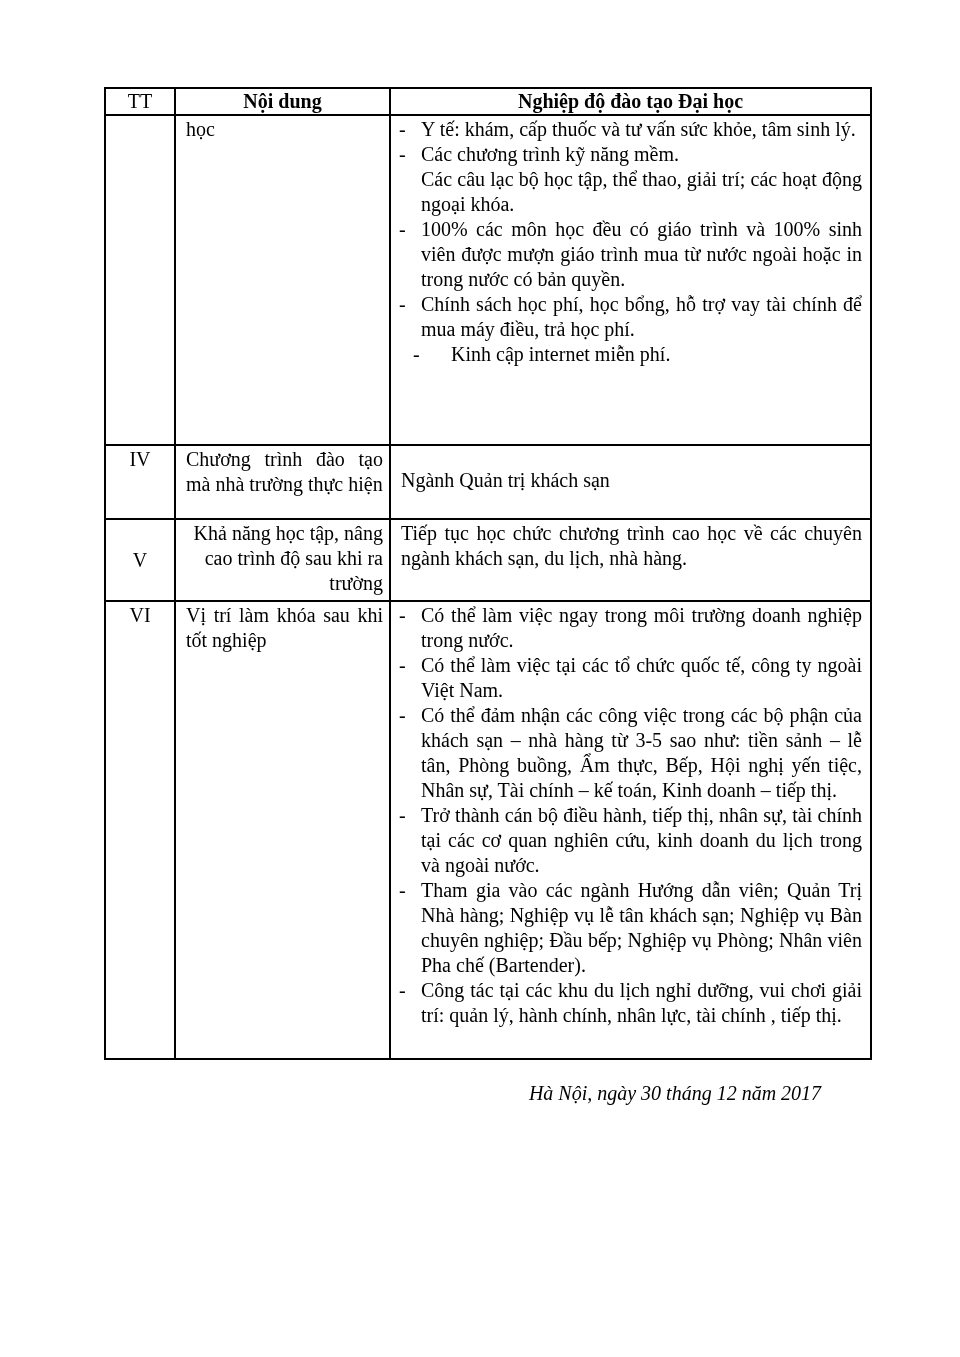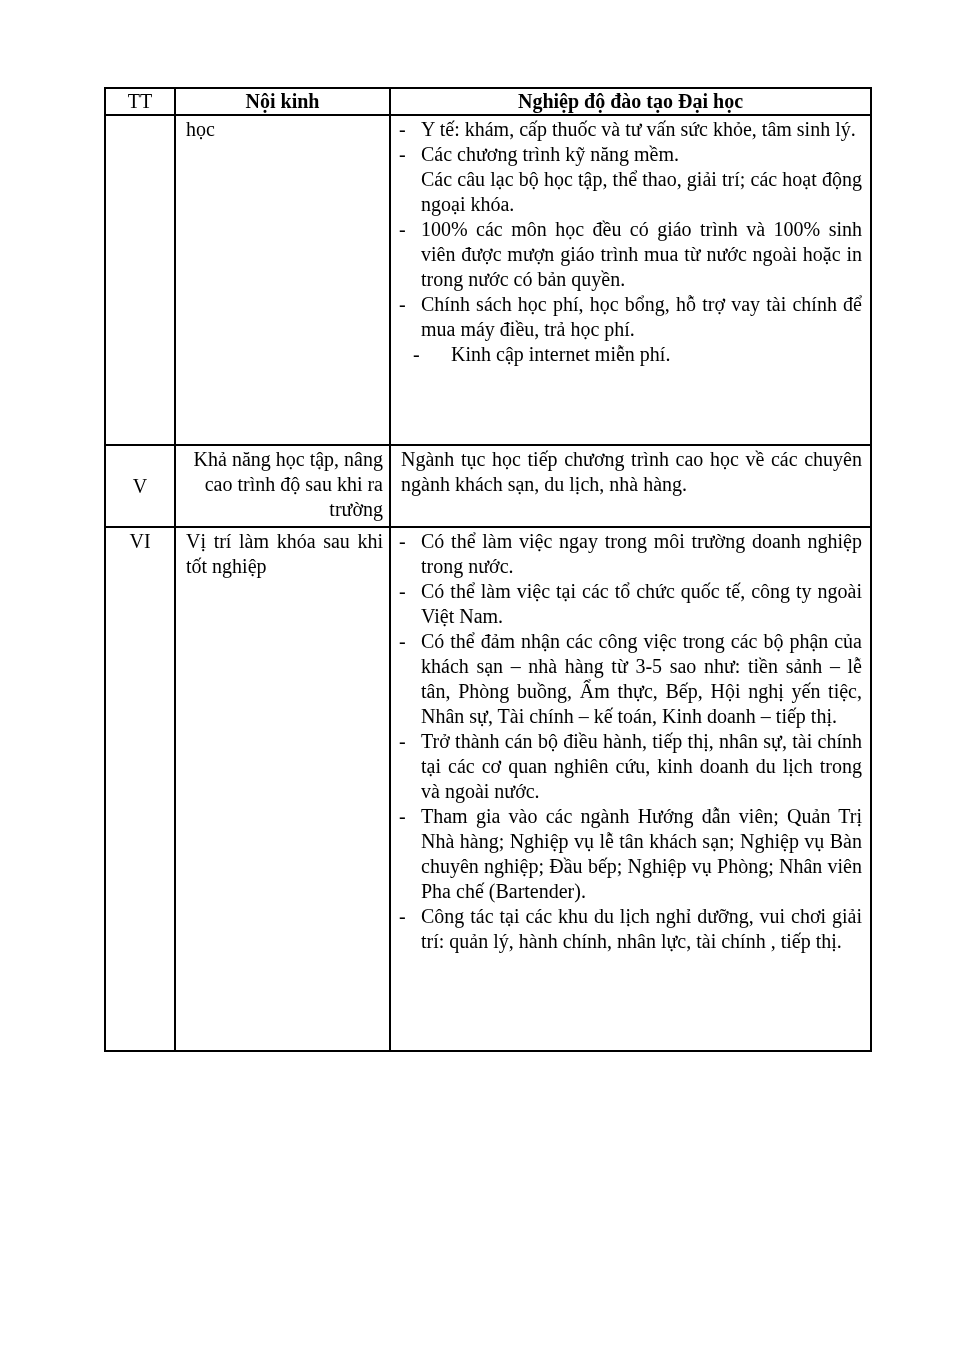--- a/index.html
+++ b/index.html
@@ -50,21 +50,21 @@
   }
   .detail-cell {
     padding: 1px 8px 4px 0;
   }
   .plain-text { padding-left: 10px; }
 
   
   tr.row-cont > td { height: 330px; }
   tr.row-IV  > td { height: 74px; }
   tr.row-V   > td { height: 73px; }
-  tr.row-VI  > td { height: 524px; }
+  tr.row-VI  > td { height: 458px; }
   tr.row-V  .tt-cell { vertical-align: middle; padding-top: 0; }
   tr.row-IV .detail-cell { vertical-align: middle; }
   tr.row-IV .plain-text { text-align: left; }
   tr.row-V  .plain-text { text-align: justify; }
   tr.row-V  .topic-cell { text-align: right; }
 
   .bullet-item {
     position: relative;
     padding-left: 30px;
     text-align: justify;
@@ -92,53 +92,61 @@
 
   <table class="doc-table">
     <colgroup>
         <col class="c1">
         <col class="c2">
         <col class="c3">
       </colgroup>
     <thead>
       <tr>
         <th class="tt-header">TT</th>
-        <th>Nội kinh</th>
+        <th>Nội dung</th>
         <th>Nghiệp độ đào tạo Đại học</th>
       </tr>
     </thead>
     <tbody>
         <tr class="row-cont">
           <td class="tt-cell"></td>
           <td class="topic-cell">học</td>
           <td class="detail-cell">
             <div class="bullet-item"><span class="dash">-</span><span class="bullet-text">Y tế: khám, cấp thuốc và tư vấn sức khỏe, tâm sinh lý.</span></div>
             <div class="bullet-item"><span class="dash">-</span><span class="bullet-text">Các chương trình kỹ năng mềm.</span></div>
             <div class="bullet-item"><span class="dash"></span><span class="bullet-text">Các câu lạc bộ học tập, thể thao, giải trí; các hoạt động ngoại khóa.</span></div>
             <div class="bullet-item"><span class="dash">-</span><span class="bullet-text">100% các môn học đều có giáo trình và 100% sinh viên được mượn giáo trình mua từ nước ngoài hoặc in trong nước có bản quyền.</span></div>
             <div class="bullet-item"><span class="dash">-</span><span class="bullet-text">Chính sách học phí, học bổng, hỗ trợ vay tài chính để mua máy điều, trả học phí.</span></div>
             <div class="bullet-item indented"><span class="dash">-</span><span class="bullet-text">Kinh cập internet miễn phí.</span></div>
           </td>
         </tr>
+        <tr class="row-IV">
+          <td class="tt-cell">IV</td>
+          <td class="topic-cell">Chương trình đào tạo mà nhà trường thực hiện</td>
+          <td class="detail-cell">
+            <div class="plain-text">Ngành Quản trị khách sạn</div>
+          </td>
+        </tr>
         <tr class="row-V">
           <td class="tt-cell">V</td>
           <td class="topic-cell">Khả năng học tập, nâng cao trình độ sau khi ra trường</td>
           <td class="detail-cell">
-            <div class="plain-text">Ngành tục học tiếp chương trình cao học về các chuyên ngành khách sạn, du lịch, nhà hàng.</div>
+            <div class="plain-text">Tiếp tục học chức chương trình cao học về các chuyên ngành khách sạn, du lịch, nhà hàng.</div>
           </td>
         </tr>
         <tr class="row-VI">
           <td class="tt-cell">VI</td>
           <td class="topic-cell">Vị trí làm khóa sau khi tốt nghiệp</td>
           <td class="detail-cell">
             <div class="bullet-item"><span class="dash">-</span><span class="bullet-text">Có thể làm việc ngay trong môi trường doanh nghiệp trong nước.</span></div>
             <div class="bullet-item"><span class="dash">-</span><span class="bullet-text">Có thể làm việc tại các tổ chức quốc tế, công ty ngoài Việt Nam.</span></div>
             <div class="bullet-item"><span class="dash">-</span><span class="bullet-text">Có thể đảm nhận các công việc trong các bộ phận của khách sạn – nhà hàng từ 3-5 sao như: tiền sảnh – lễ tân, Phòng buồng, Ẩm thực, Bếp, Hội nghị yến tiệc, Nhân sự, Tài chính – kế toán, Kinh doanh – tiếp thị.</span></div>
             <div class="bullet-item"><span class="dash">-</span><span class="bullet-text">Trở thành cán bộ điều hành, tiếp thị, nhân sự, tài chính tại các cơ quan nghiên cứu, kinh doanh du lịch trong và ngoài nước.</span></div>
             <div class="bullet-item"><span class="dash">-</span><span class="bullet-text">Tham gia vào các ngành Hướng dẫn viên; Quản Trị Nhà hàng; Nghiệp vụ lễ tân khách sạn; Nghiệp vụ Bàn chuyên nghiệp; Đầu bếp; Nghiệp vụ Phòng; Nhân viên Pha chế (Bartender).</span></div>
             <div class="bullet-item"><span class="dash">-</span><span class="bullet-text">Công tác tại các khu du lịch nghỉ dưỡng, vui chơi giải trí: quản lý, hành chính, nhân lực, tài chính , tiếp thị.</span></div>
           </td>
         </tr>
       </tbody>
   </table>
 
+  <div class="date-line">Hà Nội, ngày 30 tháng 12 năm 2017</div>
 
 </div>
 
 </body></html>

